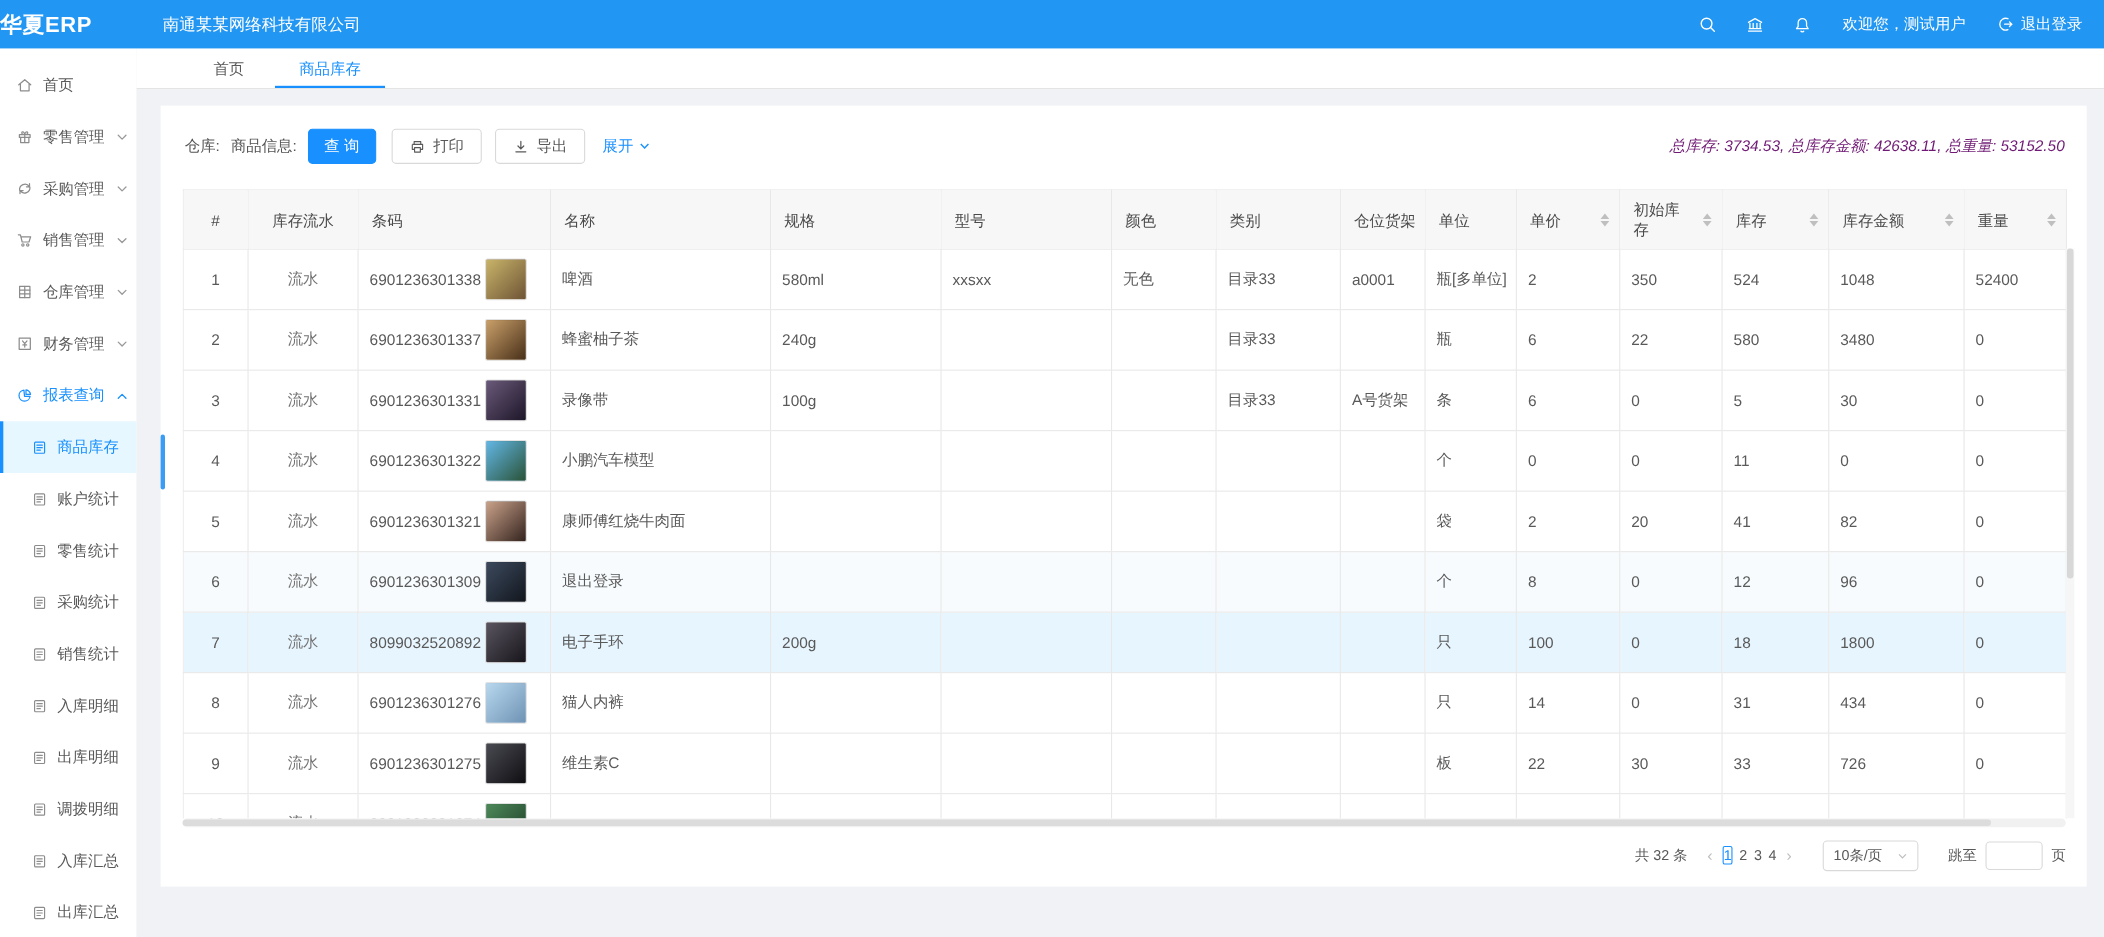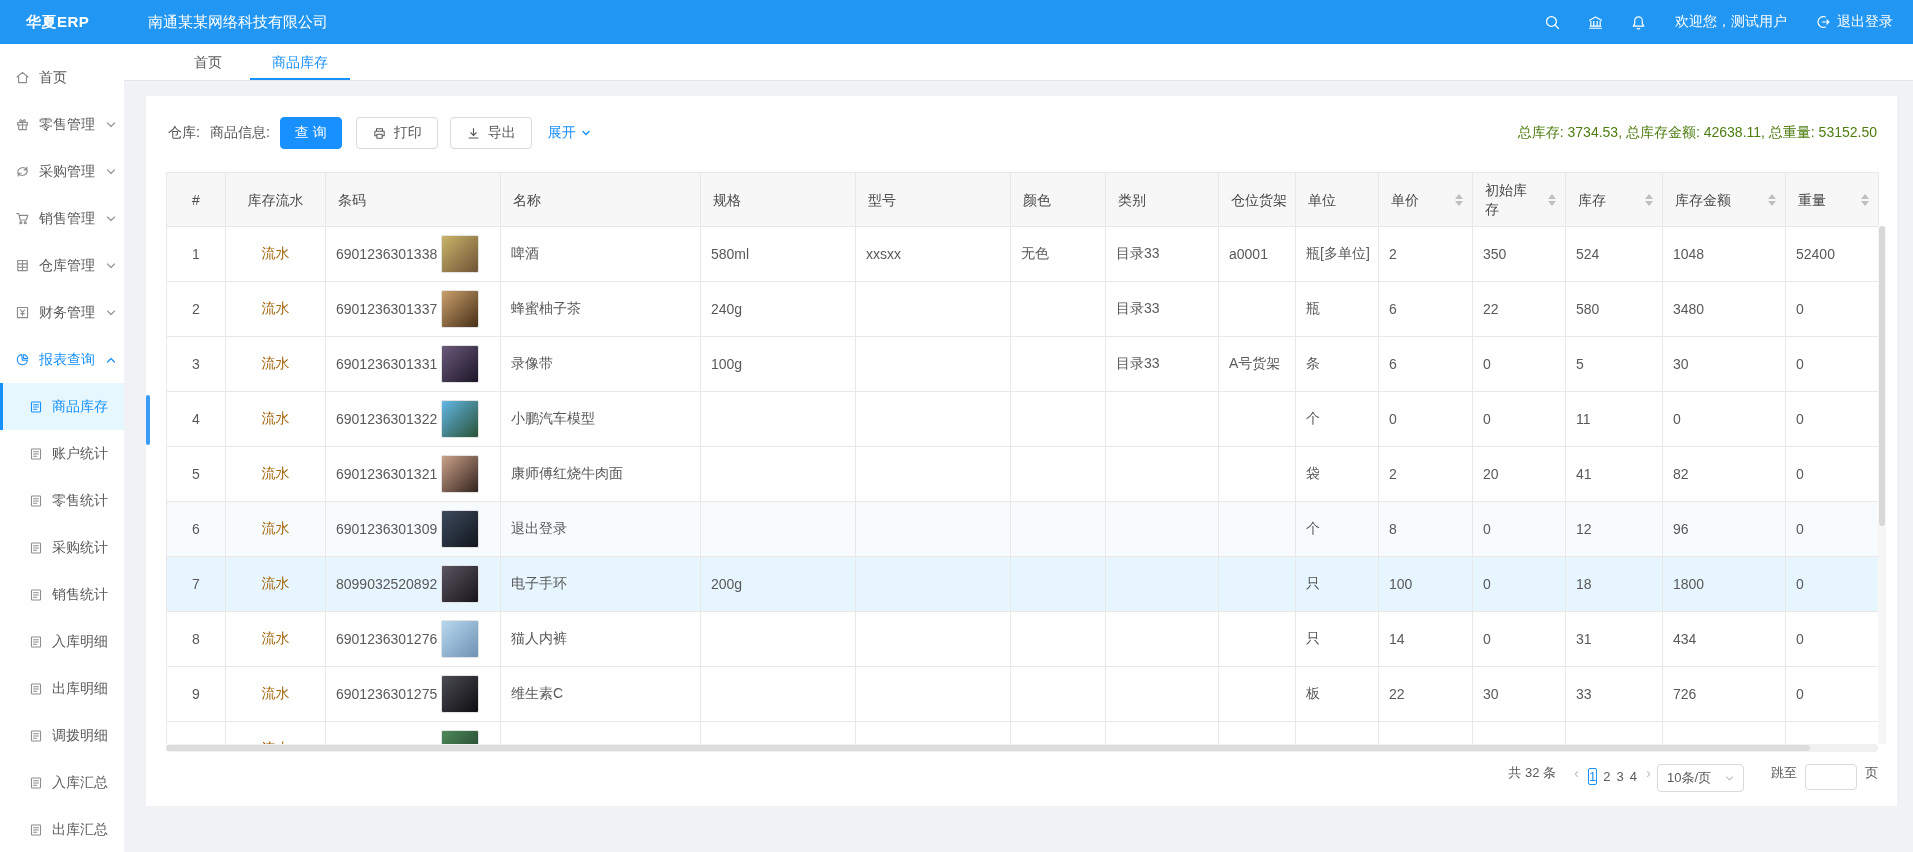--- a/index.html
+++ b/index.html
@@ -4,21 +4,21 @@
 <style>
   html,body{margin:0;padding:0;}
   body{
     width:1913px;height:852px;overflow:hidden;position:relative;
     background:#f0f2f5;
     font-family:"Liberation Sans","DejaVu Sans",sans-serif;
     -webkit-font-smoothing:antialiased;
   }
   
   .app-header{position:absolute;top:0;left:0;width:1913px;height:44px;background:#2196f3;display:flex;align-items:center;color:#fff;z-index:10;}
-  .logo{width:124px;box-sizing:border-box;padding-left:26px;font-size:15px;font-weight:700;letter-spacing:.5px;white-space:nowrap;}
+  .logo{width:124px;box-sizing:border-box;padding-left:0;font-size:20px;font-weight:700;letter-spacing:.5px;white-space:nowrap;}
   .company{font-size:15px;margin-left:24px;white-space:nowrap;}
   .header-right{margin-left:auto;display:flex;align-items:center;padding-right:20px;font-size:14px;}
   .hicon{display:flex;align-items:center;margin-left:26px;cursor:pointer;}
   .hicon svg{width:17px;height:17px;display:block;}
   .welcome{margin-left:28px;white-space:nowrap;}
   .logout{display:flex;align-items:center;gap:6px;margin-left:28px;cursor:pointer;white-space:nowrap;}
   .logout svg{width:16px;height:16px;}
   
   .sidebar{position:absolute;top:44px;left:0;bottom:0;width:124px;background:#fff;padding-top:10px;box-sizing:border-box;z-index:5;}
   .menu-item{height:47px;display:flex;align-items:center;padding-left:15px;color:#595959;font-size:14px;position:relative;cursor:pointer;box-sizing:border-box;}
@@ -47,49 +47,49 @@
   .f-input{height:32px;border:1px solid #d9d9d9;border-radius:4px;padding:0 11px;font-size:14px;color:#595959;box-sizing:border-box;outline:none;background:#fff;}
   .f-input::placeholder{color:#bfbfbf;}
   .w-input{width:276px;margin-right:36px;}
   .p-input{width:244px;margin-right:30px;}
   .btn{height:32px;border-radius:4px;font-size:14px;display:inline-flex;align-items:center;justify-content:center;cursor:pointer;box-sizing:border-box;white-space:nowrap;}
   .btn-primary{background:#1890ff;border:1px solid #1890ff;color:#fff;width:62px;margin-right:14px;}
   .btn-plain{background:#fff;border:1px solid #d9d9d9;color:#595959;padding:0 15px;margin-right:12px;gap:7px;}
   .btn-plain svg{width:15px;height:15px;color:#595959;}
   .expand-link{color:#1890ff;display:inline-flex;align-items:center;gap:5px;margin-left:4px;cursor:pointer;font-size:14px;justify-content:center;}
   .expand-link svg{width:10px;height:10px;}
-  .stats{margin-left:auto;color:#4d7c0f;font-size:14px;white-space:nowrap;}
+  .stats{margin-left:auto;color:#701a75;font-size:14px;white-space:nowrap;font-style:italic;}
   
   .table-wrap{margin:23px 0 0 20px;width:1720px;height:572px;overflow:hidden;position:relative;}
   table{table-layout:fixed;border-collapse:collapse;font-size:14px;color:#595959;width:1712px;}
   th{background:#f7f7f8;height:54px;font-weight:400;color:#4a4a4a;text-align:left;padding:0 8px 0 12px;position:relative;border:1px solid #e8e8e8;box-sizing:border-box;}
   td{height:55px;padding:0 6px 0 10px;background:#fff;border:1px solid #e8e8e8;box-sizing:border-box;overflow:hidden;white-space:nowrap;}
   th.c-center,td.c-center{text-align:center;padding:0;}
   .th-label{display:inline-block;vertical-align:middle;line-height:1.3;}
   th.wrap-label .th-label{width:46px;}
   .sorter{position:absolute;right:9px;top:50%;transform:translateY(-50%);display:flex;flex-direction:column;gap:2px;cursor:pointer;}
   .caret-up{width:0;height:0;border-left:4px solid transparent;border-right:4px solid transparent;border-bottom:5px solid #bfbfbf;}
   .caret-down{width:0;height:0;border-left:4px solid transparent;border-right:4px solid transparent;border-top:5px solid #bfbfbf;}
   tr.hl td{background:#e7f5fe;}
   tr.tint td{background:#f7fbfd;}
-  .flow-link{color:#a16207;text-decoration:none;cursor:pointer;}
+  .flow-link{color:#737373;text-decoration:none;cursor:pointer;}
   .bc-cell{display:flex;align-items:center;}
   .bc{margin-right:4px;}
   .thumb{width:38px;height:38px;flex:0 0 38px;display:inline-block;border-radius:2px;border:1px solid #e2e2e2;box-sizing:border-box;cursor:pointer;}
   .vsb{position:absolute;right:0;top:54px;bottom:0;width:8px;background:#f6f6f6;}
   .vsb-thumb{position:absolute;top:0;left:1px;width:6px;height:58%;background:#d8d8d8;border-radius:3px;}
   .hsb{margin-left:20px;width:1712px;height:8px;background:#f1f1f1;border-radius:4px;position:relative;}
   .hsb-thumb{position:absolute;left:0;top:1px;height:6px;width:96%;background:#dcdcdc;border-radius:3px;}
   
-  .pagination{display:flex;align-items:flex-start;justify-content:flex-end;margin:12px 19px 0 0;font-size:13px;color:#595959;}
+  .pagination{display:flex;align-items:center;justify-content:flex-end;margin:12px 19px 0 0;font-size:13px;color:#595959;}
   .pg-total{margin-right:12px;}
   .pg-arrow{color:#bfbfbf;font-size:15px;cursor:pointer;padding:0 6px;user-select:none;}
   .page{min-width:26px;height:26px;line-height:26px;text-align:center;cursor:pointer;margin:0 3px;box-sizing:border-box;}
   .page.cur{border:1px solid #1890ff;border-radius:2px;color:#1890ff;background:#fff;line-height:24px;}
-  .page-size{height:26px;border:1px solid #d9d9d9;border-radius:4px;display:flex;align-items:center;padding:0 9px;margin:0 10px 0 0;gap:14px;color:#595959;cursor:pointer;background:#fff;}
+  .page-size{height:26px;border:1px solid #d9d9d9;border-radius:4px;display:flex;align-items:center;padding:0 9px;margin:0 10px 0 22px;gap:14px;color:#595959;cursor:pointer;background:#fff;}
   .page-size svg{width:9px;height:9px;color:#bfbfbf;}
   .jump-label{margin:0 8px 0 17px;}
   .jump-input{width:52px;height:26px;border:1px solid #d9d9d9;border-radius:4px;box-sizing:border-box;outline:none;}
   .page-unit{margin-left:8px;}
 </style>
 </head>
 <body>
 
 <div class="app-header">
   <div class="logo">华夏ERP</div>

